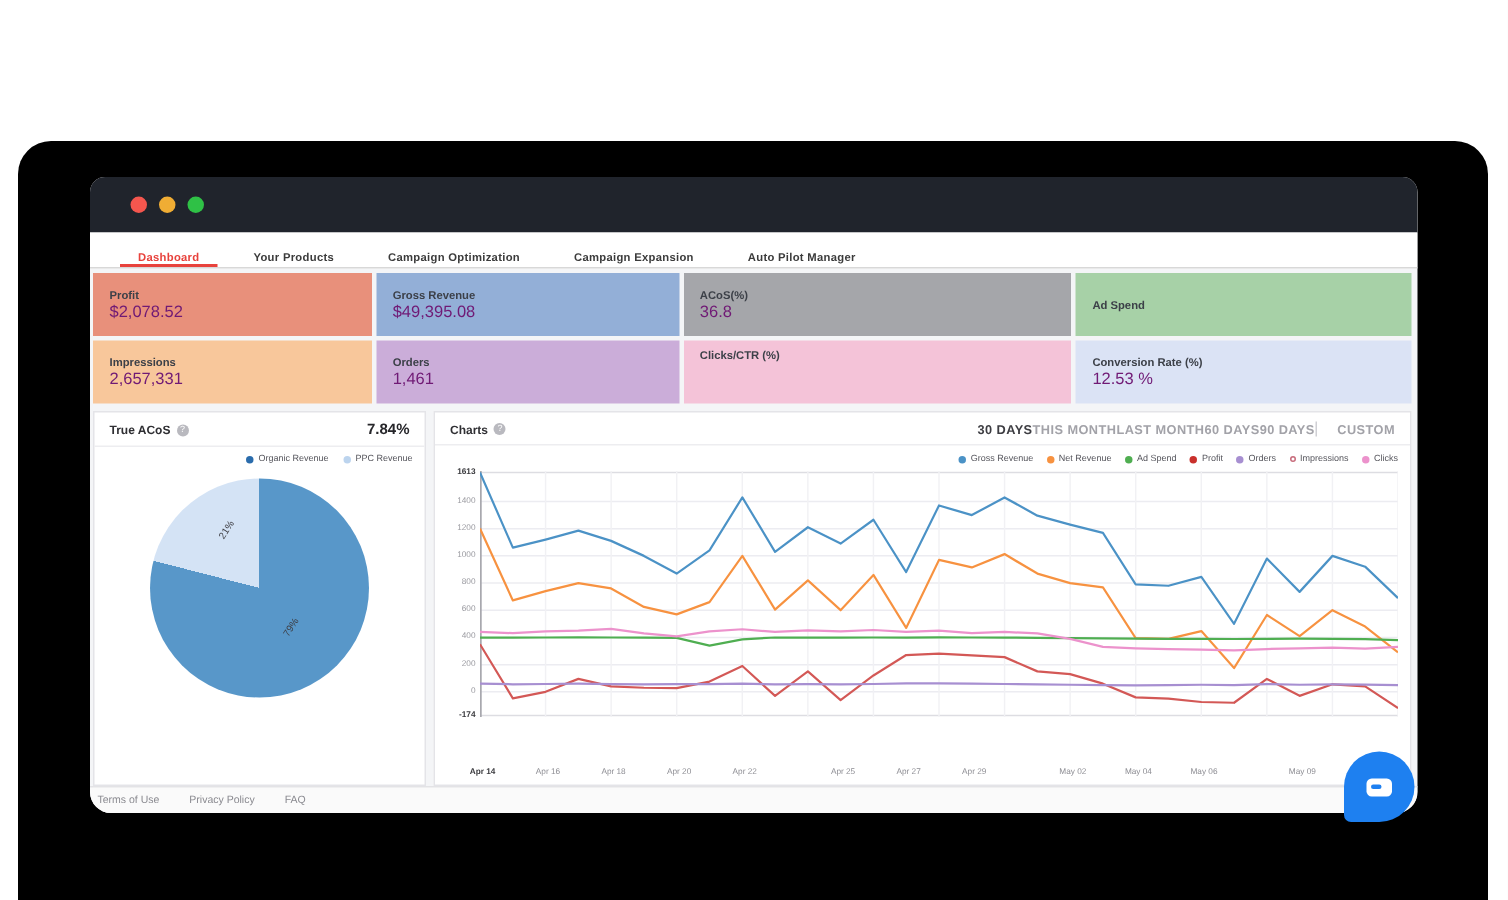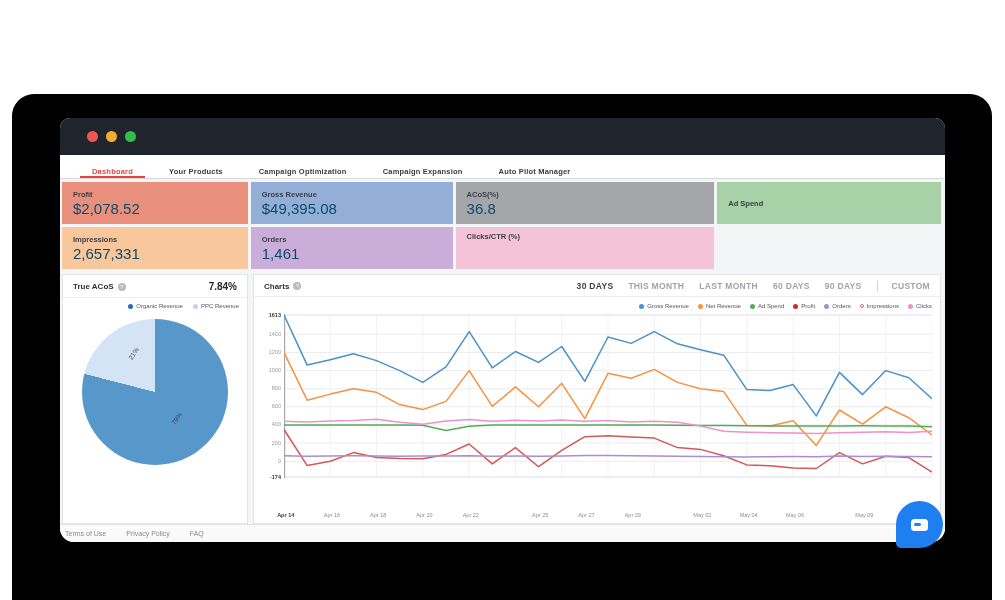--- a/index.html
+++ b/index.html
@@ -22,46 +22,46 @@
   .tab { display:flex; align-items:center; padding:0 18px; font-size:7.5px;
     font-weight:bold; color:#3b3b3b; position:relative; cursor:default; letter-spacing:.2px;margin-top:10px; }
   .tab.active { color:#e8423c; }
   .tab.active::after { content:""; position:absolute; left:6px; right:6px; bottom:0;
     height:2px; background:#e8423c; }
 
   .kpi-grid { display:grid; grid-template-columns:1.86fr 2.02fr 2.59fr 2.24fr;
     grid-auto-rows:42px; gap:3px; margin:3px 4px 0 2px; flex:0 0 auto; }
   .kpi-card { padding:5px 11px; display:flex; flex-direction:column; justify-content:center; }
   .kpi-label { font-size:7.5px; font-weight:bold; color:#3c4048; }
-  .kpi-value { font-size:15px; color:#0c4a6e; margin-top:1px; }
+  .kpi-value { font-size:11px; color:#701a75; margin-top:1px; }
 
   .panels { display:flex; gap:5px; margin:5px 4px 0 2px; height:250px; flex:0 0 auto; }
   .panel { background:#fff; border:1px solid #e4e4e8; }
-  .panel.left { width:186px; flex:0 0 auto; display:flex; flex-direction:column; }
+  .panel.left { width:222px; flex:0 0 auto; display:flex; flex-direction:column; }
   .panel.right { flex:1 1 auto; display:flex; flex-direction:column; }
 
   .panel-header { display:flex; align-items:center; padding:6px 10px 5px 10px;
     border-bottom:1px solid #ededf0; }
   .panel-title { font-size:8px; font-weight:bold; color:#2f2f33; }
   .help-icon { width:8px; height:8px; border-radius:50%; background:#b9b9bf; color:#fff;
     font-size:6px; line-height:8px; text-align:center; margin-left:4px; display:inline-block; }
   .acos-value { margin-left:auto; font-size:10px; font-weight:bold; color:#26262a; }
 
   .mini-legend { display:flex; justify-content:flex-end; gap:10px; padding:5px 8px 2px 8px; }
   .legend-item { display:flex; align-items:center; gap:3px; font-size:6px; color:#55555c; }
   .legend-dot { width:5px; height:5px; border-radius:50%; flex:0 0 auto; }
   .legend-dot.ring { background:transparent !important; border:1.4px solid; width:4px; height:4px; }
 
   .pie-wrap { position:relative; width:146px; height:146px; margin:8px auto 0 auto; }
   .pie { width:100%; height:100%; border-radius:50%; }
   .pie-label { position:absolute; font-size:6.5px; color:#3d3d42; }
   .pie-label.l21 { left:31%; top:21%; transform:rotate(-57deg); }
   .pie-label.l79 { left:60%; top:66%; transform:rotate(-57deg); }
 
-  .ranges { margin-left:auto; display:flex; align-items:flex-end; gap:15px; }
+  .ranges { margin-left:auto; display:flex; align-items:flex-end; }
   .range { font-size:8.5px; font-weight:bold; color:#a2a2a8; letter-spacing:.3px; cursor:default; }
   .range.active { color:#3d3d42; }
   .range.divided { border-left:1px solid #cfcfd4; padding-left:14px; }
 
   .chart-zone { flex:1 1 auto; display:flex; flex-direction:column; padding:3px 8px 0 4px; }
   .chart-legend { display:flex; justify-content:flex-end; gap:9px; height:12px; align-items:center; }
   .chart-body { display:flex; flex:1 1 auto; }
   .yaxis { width:26px; position:relative; flex:0 0 auto; }
   .ytick { position:absolute; right:3px; font-size:5.5px; color:#9a9aa0; }
   .ytick.edge { font-weight:bold; color:#3a3a3e; }
@@ -121,20 +121,24 @@
       <div class="kpi-card" style="background: rgb(248, 199, 155);">
         <span class="kpi-label">Impressions</span>
         <span class="kpi-value">2,657,331</span>
       </div>
       <div class="kpi-card" style="background: rgb(203, 173, 217);">
         <span class="kpi-label">Orders</span>
         <span class="kpi-value">1,461</span>
       </div>
       <div class="kpi-card" style="background: rgb(244, 195, 216); justify-content: space-between;">
         <span class="kpi-label">Clicks/CTR (%)</span>
+      </div>
+      <div class="kpi-card" style="background: rgb(219, 227, 245);">
+        <span class="kpi-label">Conversion Rate (%)</span>
+        <span class="kpi-value">12.53 %</span>
       </div>
     </div>
 
   <div class="panels">
 
     <section class="panel left">
       <div class="panel-header">
         <span class="panel-title">True ACoS</span>
         <span class="help-icon">?</span>
         <span class="acos-value">7.84%</span>

